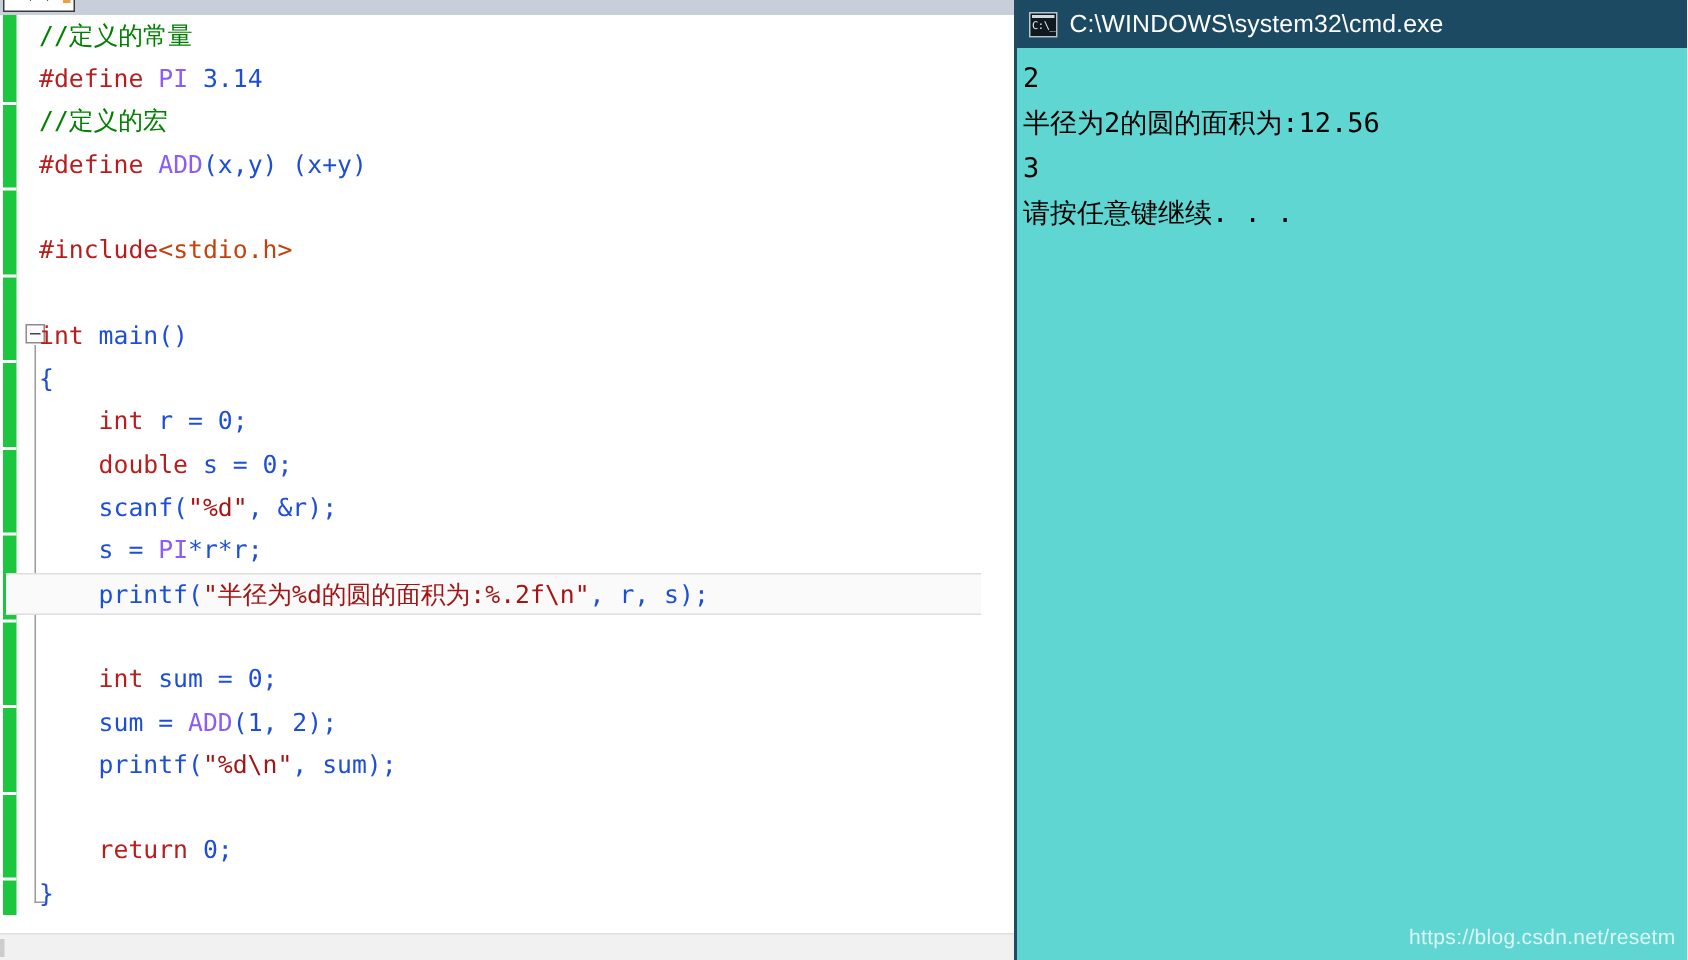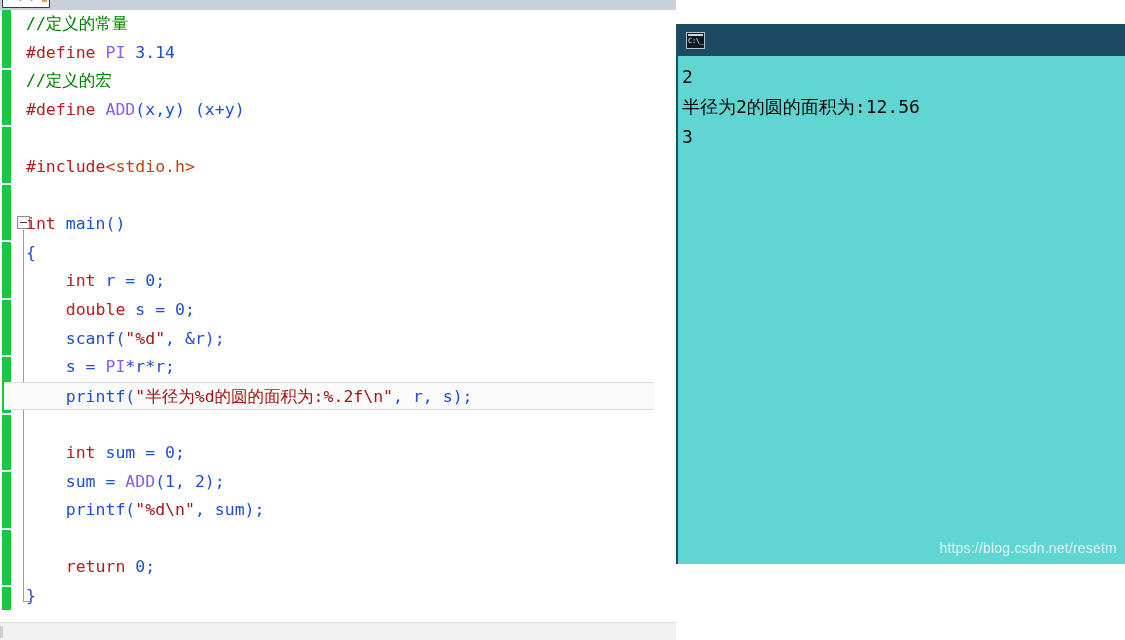--- a/index.html
+++ b/index.html
@@ -151,26 +151,25 @@
     position: absolute;
     left: 0; top: 3px;
     width: 3px; height: 12px;
     background: #cdcdcd;
   }
 
   
   .console {
     position: absolute;
     left: 676px; top: 0;
-    width: 449px; height: 540px;
+    width: 449px; height: 640px;
     background: #5fd6d2;
     border-left: 2px solid #214b60;
     box-sizing: border-box;
     overflow: hidden;
-    margin-top: 24px;
   }
   .console-title {
     position: relative;
     height: 32px;
     background: #1d4a63;
     display: flex;
     align-items: center;
     padding-left: 8px;
     box-sizing: border-box;
   }
@@ -263,20 +262,21 @@
   <div class="h-scroll">
     <div class="h-scroll-thumb"></div>
   </div>
 
   <div class="console">
 
     <div class="console-title">
       <div class="cmd-icon">
         <span class="cmd-icon-text">C:\_</span>
       </div>
+      <span class="console-title-text">C:\WINDOWS\system32\cmd.exe</span>
     </div>
 
-    <div class="console-body" id="console-output"><div>2</div><div>半径为2的圆的面积为:12.56</div><div>3</div></div>
+    <div class="console-body" id="console-output"><div>2</div><div>半径为2的圆的面积为:12.56</div><div>3</div><div>请按任意键继续. . .</div></div>
 
     <div class="watermark">https://blog.csdn.net/resetm</div>
   </div>
 
 </div>
 
 </body></html>

